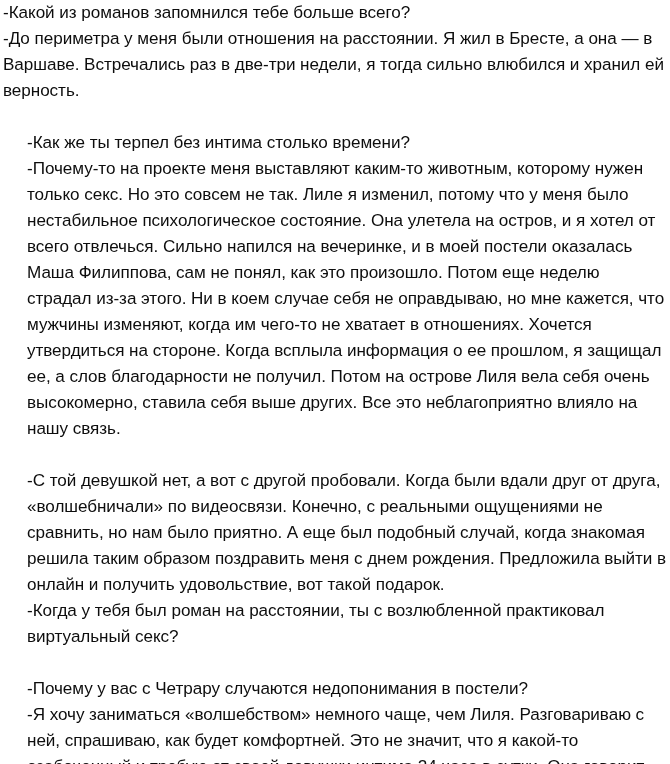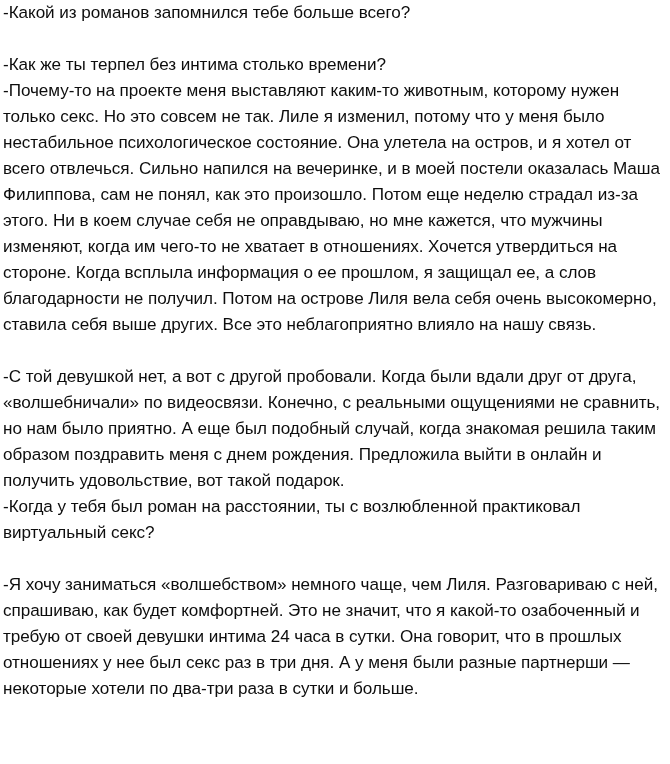--- a/index.html
+++ b/index.html
@@ -18,20 +18,21 @@
     padding: 0;
     box-sizing: border-box;
     background: #ffffff;
   }
   .qa-block {
     margin: 0;
     padding: 0;
   }
   .qa-block + .qa-block {
     margin-top: 26px;
+    margin-left: 24px;
   }
   .line {
     color: #0d0d0d;
     font-size: 17.1px;
     line-height: 26px;
     letter-spacing: -0.05px;
     white-space: normal;
     text-align: left;
     padding-left: 3px;
     padding-right: 4px;
@@ -42,29 +43,31 @@
     padding-right: 2px;
   }
 </style>
 </head>
 <body>
 
 <div class="article">
 
   <div class="qa-block">
     <p class="line question">-Какой из романов запомнился тебе больше всего?</p>
+    <p class="line answer">-До периметра у меня были отношения на расстоянии. Я жил в Бресте, а она — в Варшаве. Встречались раз в две-три недели, я тогда сильно влюбился и хранил ей верность.</p>
   </div>
 
   <div class="qa-block">
     <p class="line question">-Как же ты терпел без интима столько времени?</p>
     <p class="line answer">-Почему-то на проекте меня выставляют каким-то животным, которому нужен только секс. Но это совсем не так. Лиле я изменил, потому что у меня было нестабильное психологическое состояние. Она улетела на остров, и я хотел от всего отвлечься. Сильно напился на вечеринке, и в моей постели оказалась Маша Филиппова, сам не понял, как это произошло. Потом еще неделю страдал из-за этого. Ни в коем случае себя не оправдываю, но мне кажется, что мужчины изменяют, когда им чего-то не хватает в отношениях. Хочется утвердиться на стороне. Когда всплыла информация о ее прошлом, я защищал ее, а слов благодарности не получил. Потом на острове Лиля вела себя очень высокомерно, ставила себя выше других. Все это неблагоприятно влияло на нашу связь.</p>
   </div>
 
   <div class="qa-block">
     <p class="line answer">-С той девушкой нет, а вот с другой пробовали. Когда были вдали друг от друга, «волшебничали» по видеосвязи. Конечно, с реальными ощущениями не сравнить, но нам было приятно. А еще был подобный случай, когда знакомая решила таким образом поздравить меня с днем рождения. Предложила выйти в онлайн и получить удовольствие, вот такой подарок.</p>
     <p class="line question">-Когда у тебя был роман на расстоянии, ты с возлюбленной практиковал виртуальный секс?</p>
   </div>
 
   <div class="qa-block">
+    <p class="line question">-Почему у вас с Четрару случаются недопонимания в постели?</p>
     <p class="line answer">-Я хочу заниматься «волшебством» немного чаще, чем Лиля. Разговариваю с ней, спрашиваю, как будет комфортней. Это не значит, что я какой-то озабоченный и требую от своей девушки интима 24 часа в сутки. Она говорит, что в прошлых отношениях у нее был секс раз в три дня. А у меня были разные партнерши — некоторые хотели по два-три раза в сутки и больше.</p>
   </div>
 
 </div>
 
 </body></html>

